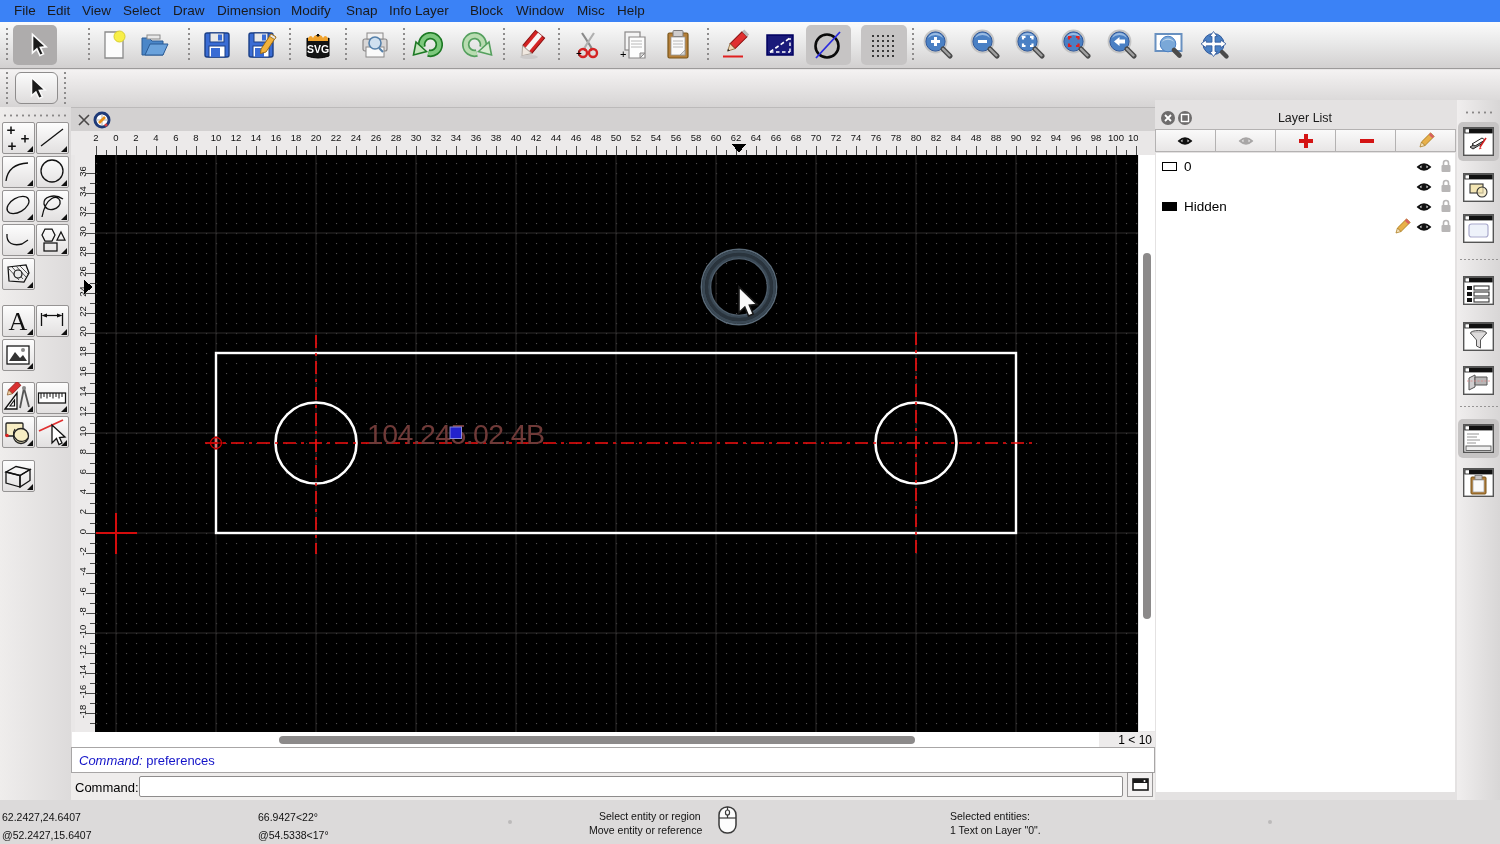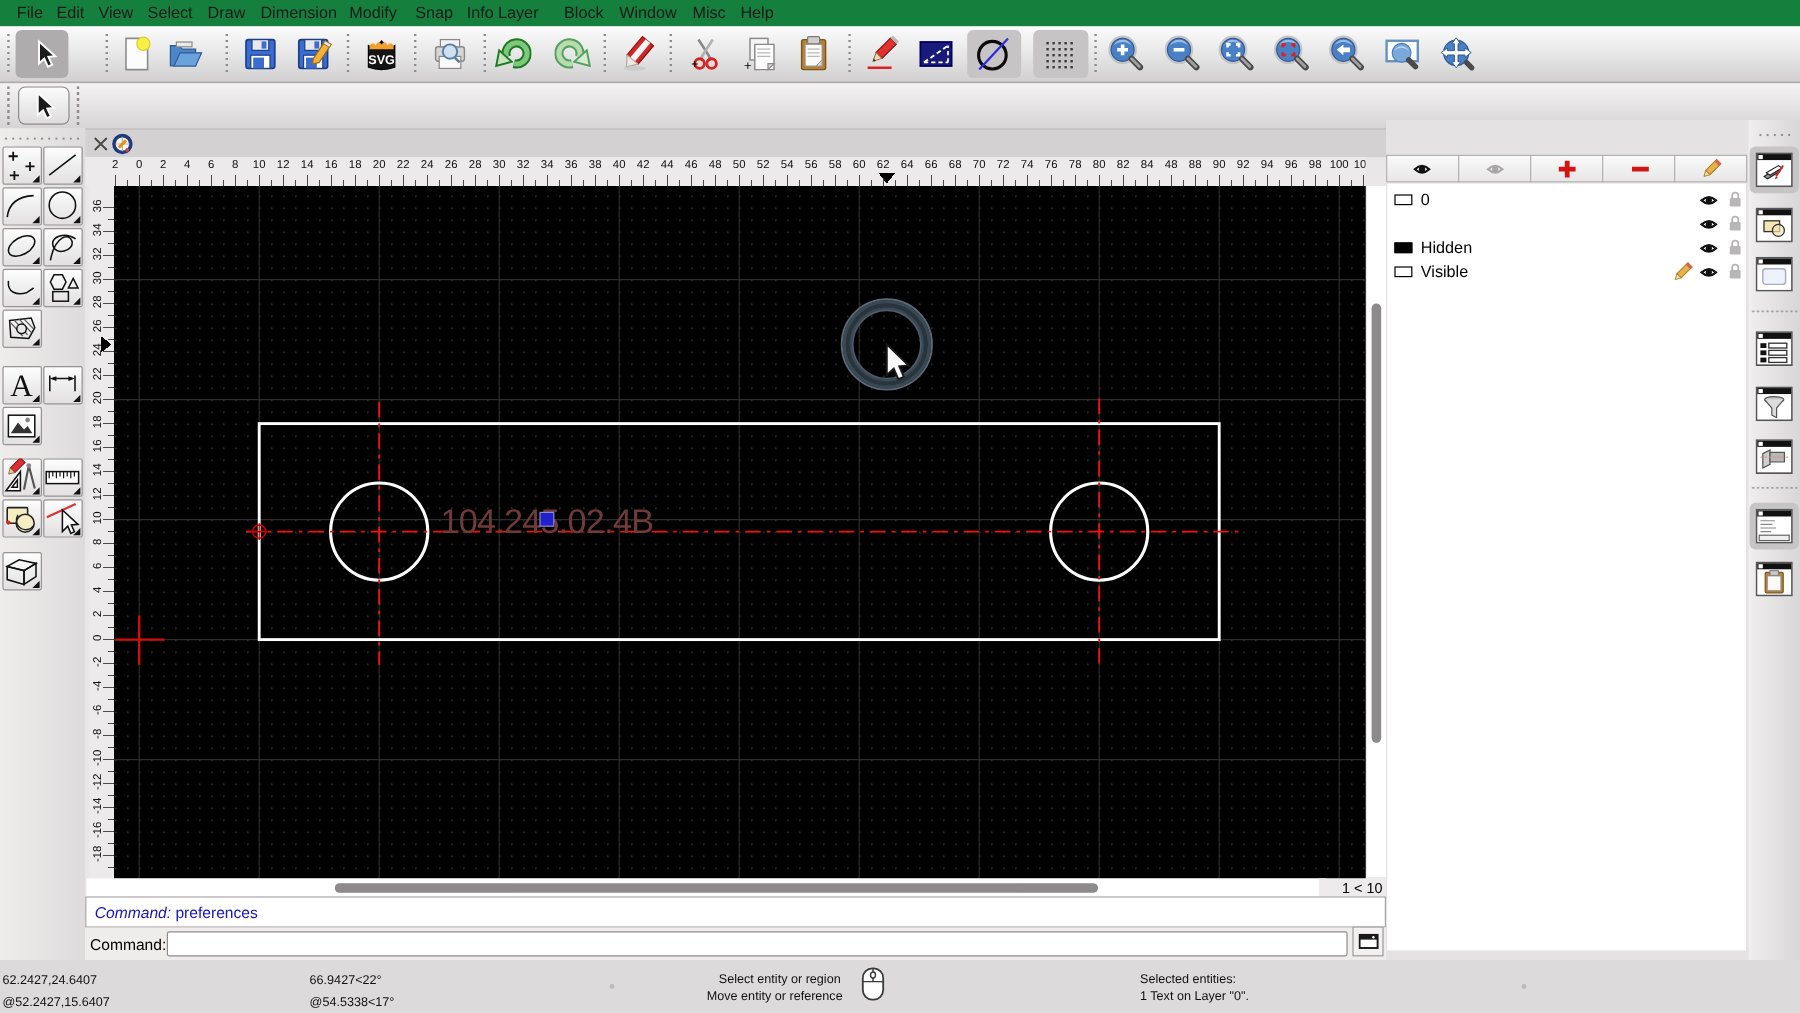--- a/index.html
+++ b/index.html
@@ -1,18 +1,18 @@
 <!DOCTYPE html>
 <html><head>
 <meta charset="utf-8">
 <style>
   * { margin:0; padding:0; box-sizing:border-box; }
   html,body { width:1500px; height:844px; overflow:hidden; background:#e9e7e7; font-family:"Liberation Sans",sans-serif; }
   .abs { position:absolute; }
-  #menubar { position:absolute; left:0; top:0; width:1500px; height:22px; background:#15803d; }
+  #menubar { position:absolute; left:0; top:0; width:1500px; height:22px; background:#3b82f6; }
   #menubar span { position:absolute; top:3px; font-size:13.5px; color:#1a1a1a; }
   #toolbar1 { position:absolute; left:0; top:22px; width:1500px; height:47px;
     background:linear-gradient(#fbfbfb,#e9e9e9 45%,#d2d0d0); border-bottom:1px solid #9c9a9a; }
   #toolbar2 { position:absolute; left:0; top:70px; width:1500px; height:37px;
     background:linear-gradient(#f4f2f2,#e2e0e0 60%,#d6d4d4); }
   .vsep { position:absolute; top:6px; height:34px; width:2px;
     background-image:repeating-linear-gradient(#8e8c8c 0px, #8e8c8c 2px, transparent 2px, transparent 5px); }
   .selbg { position:absolute; background:#aeacac; border-radius:5px; }
   #tabbar { position:absolute; left:71px; top:107px; width:1084px; height:24px; background:#d3d1d1; border-top:1px solid #bcbaba;}
   #tabtitle { position:absolute; top:5px; left:18px; width:100%; text-align:center; font-size:12px; color:#1a1a1a; }
@@ -781,20 +781,29 @@
     <rect x="3" y="2" width="17" height="26" rx="8" fill="#fdfdfd" stroke="#3a3a3a" stroke-width="1.5"></rect>
     <line x1="3" y1="13" x2="20" y2="13" stroke="#3a3a3a" stroke-width="1.2"></line>
     <line x1="11.5" y1="2" x2="11.5" y2="13" stroke="#3a3a3a" stroke-width="1.2"></line>
     <rect x="9.5" y="5" width="4" height="5" rx="2" fill="#fff" stroke="#3a3a3a" stroke-width="1.2"></rect>
   </svg>
   <div style="left:508px;top:20px;width:4px;height:4px;border-radius:2px;background:#bcbaba"></div>
   <div style="left:1268px;top:20px;width:4px;height:4px;border-radius:2px;background:#bcbaba"></div>
 </div>
 
 <div id="rightdock">
+  <div id="lheader">
+    <svg width="300" height="24">
+      <circle cx="13" cy="11" r="7" fill="#6e6c6c"></circle>
+      <path d="M10 8 L16 14 M16 8 L10 14" stroke="#fff" stroke-width="1.8"></path>
+      <circle cx="30" cy="11" r="7" fill="#6e6c6c"></circle>
+      <rect x="26.5" y="7.5" width="7" height="7" fill="none" stroke="#fff" stroke-width="1.4"></rect>
+    </svg>
+    <div id="ltitle">Layer List</div>
+  </div>
   <div class="lbtn" style="left:0px"></div>
   <div class="lbtn" style="left:60px"></div>
   <div class="lbtn" style="left:120px"></div>
   <div class="lbtn" style="left:180px"></div>
   <div class="lbtn" style="left:240px"></div>
   <svg class="abs" style="left:22px;top:35px" width="16.0" height="12.0" viewBox="0 0 16 12">
       <path d="M2 6 Q8 0.5 14 6 Q8 11.5 2 6 Z" fill="none" stroke="#111" stroke-width="1.8"></path>
       <circle cx="8" cy="6" r="2.6" fill="#111"></circle>
     </svg>
     <svg class="abs" style="left:83px;top:35px" width="16.0" height="12.0" viewBox="0 0 16 12">
@@ -815,24 +824,20 @@
       </g>
     </svg>
   <div id="llist">
     <div class="lrow" style="top:4px">
         <div class="lsw" style="background:#fff"></div>
         <span style="position:absolute;left:28px;top:2px">0</span>
       </div>
     <div class="lrow" style="top:44px">
         <div class="lsw" style="background:#000"></div>
         <span style="position:absolute;left:28px;top:2px">Hidden</span>
-      </div>
-    <div class="lrow" style="top:64px">
-        <div class="lsw" style="background:#fff"></div>
-        <span style="position:absolute;left:28px;top:2px">Visible</span>
       </div>
     <svg class="abs" style="left:260px;top:8px" width="16.0" height="12.0" viewBox="0 0 16 12">
         <path d="M2 6 Q8 0.5 14 6 Q8 11.5 2 6 Z" fill="none" stroke="#111" stroke-width="1.8"></path>
         <circle cx="8" cy="6" r="2.6" fill="#111"></circle>
       </svg>
       <svg class="abs" style="left:284px;top:6px" width="12" height="14" viewBox="0 0 12 14">
         <path d="M3.5 6 L3.5 4 A2.5 2.5 0 0 1 8.5 4 L8.5 6" fill="none" stroke="#b8b6b6" stroke-width="1.6"></path>
         <rect x="1.5" y="6" width="9" height="7" rx="1" fill="#b8b6b6"></rect>
       </svg>
       <svg class="abs" style="left:260px;top:28px" width="16.0" height="12.0" viewBox="0 0 16 12">

